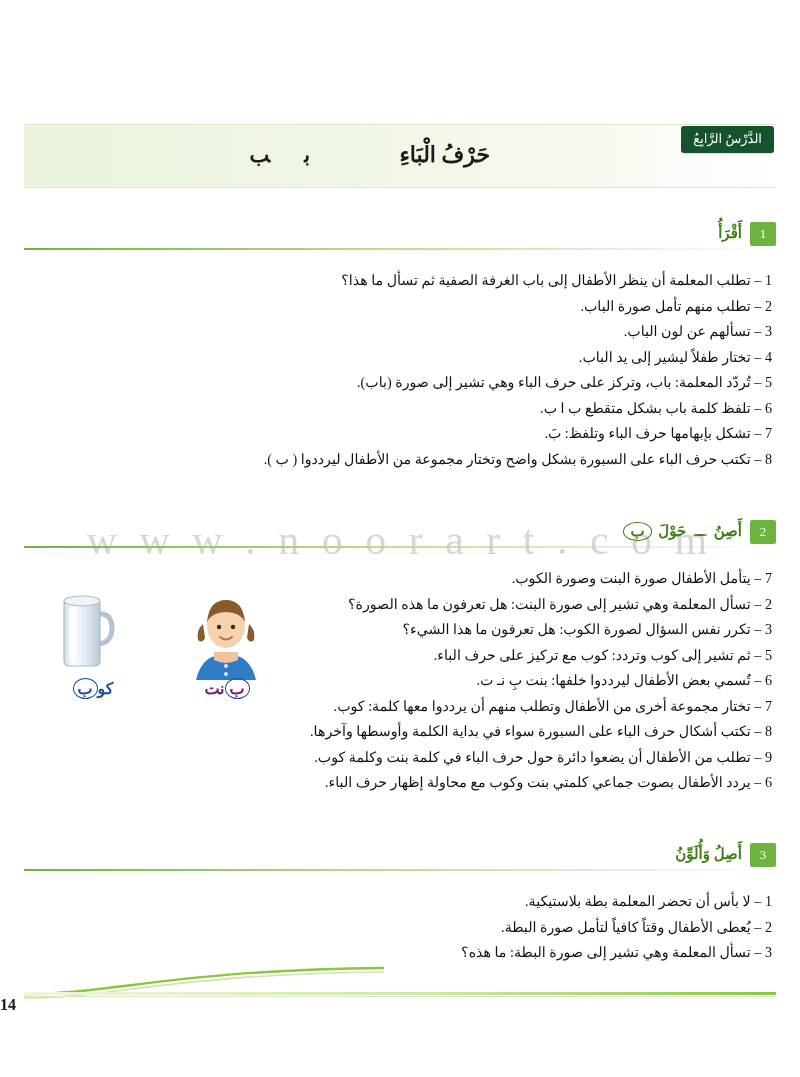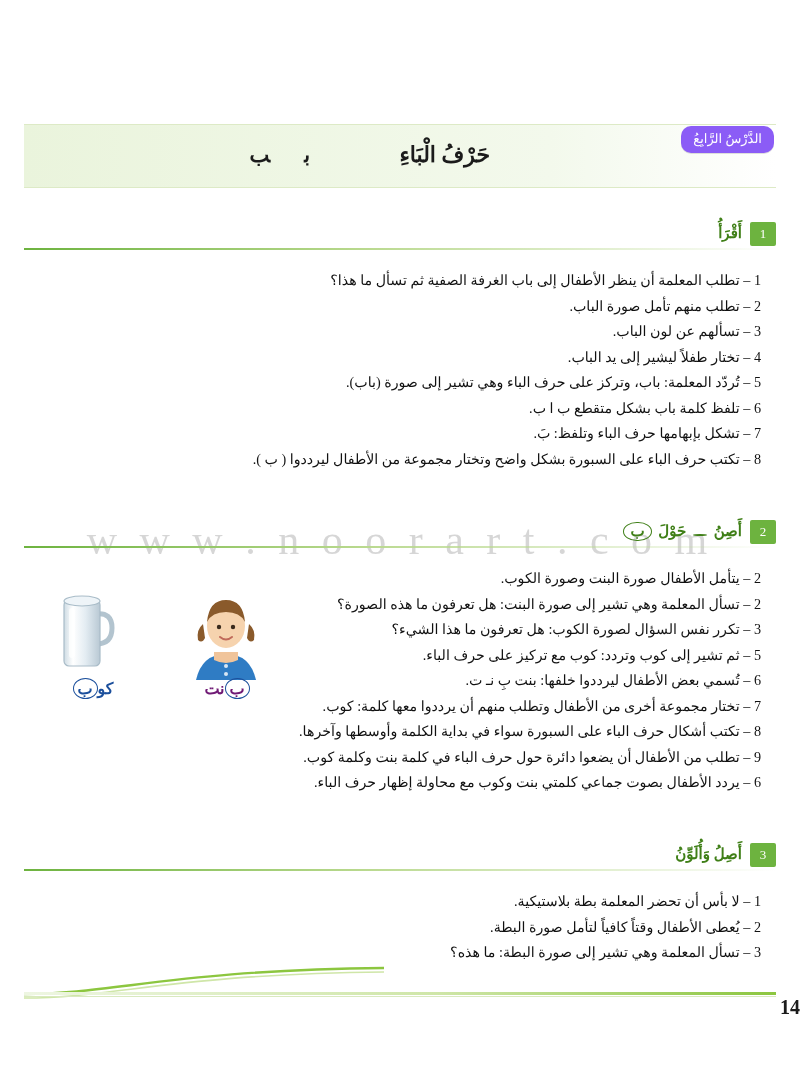--- a/index.html
+++ b/index.html
@@ -54,25 +54,25 @@
     right: 24px;
     height: 62px;
     background: linear-gradient(to left, #ffffff 0%, #f3f9ec 30%, #eaf4dc 100%);
     border-top: 1px solid #ddeac6;
     border-bottom: 1px solid #ddeac6;
   }
   .lesson-tab {
     position: absolute;
     top: 126px;
     right: 26px;
-    background: #8b5cf6;
+    background: #14532d;
     color: #ffffff;
     font-size: 13px;
     padding: 5px 12px 6px 12px;
-    border-radius: 10px;
+    border-radius: 3px;
     box-shadow: 0 1px 0 rgba(0,0,0,0.12);
     white-space: nowrap;
   }
   .lesson-title {
     position: absolute;
     top: 142px;
     right: 310px;
     font-size: 22px;
     font-weight: bold;
     color: #1b1b1b;
@@ -135,21 +135,21 @@
     border: 1.5px solid #3f7f17;
     border-radius: 50%;
     padding: 0 6px;
     line-height: 1.15;
     margin: 0 3px;
   }
 
   
   ol.lines {
     list-style: none;
-    margin: 15px;
+    margin: 4px;
     padding: 0;
     text-align: right;
     direction: rtl;
   }
   ol.lines li {
     font-size: 14.2px;
     line-height: 25.5px;
     color: #111;
     white-space: nowrap;
   }
@@ -228,22 +228,22 @@
     right: 24px;
     top: 996px;
     height: 1px;
     background: #d9e9bf;
   }
   .page-num {
     position: absolute;
     top: 996px;
     left: 0;
     right: 0;
-    text-align: right;
-    font-size: 20px;
+    text-align: left;
+    font-size: 16px;
     font-weight: bold;
     color: #1b1b1b;
   }
   .footer-curve {
     position: absolute;
     left: 24px;
     top: 960px;
     width: 360px;
     height: 40px;
   }
@@ -299,21 +299,21 @@
       <div class="sec-rule"></div>
       <div class="sec-num">2</div>
       <div class="sec-title">
         <span>أَصِنُ</span>
         <span class="circle-b"></span>
         <span>حَوْلَ</span>
         <span class="circle-b">ب</span>
       </div>
     </div>
     <ol class="lines" style="margin-top:16px;">
-      <li>2 – يتأمل الأطفال صورة البنت وصورة الكوب.</li>
+      <li>7 – يتأمل الأطفال صورة البنت وصورة الكوب.</li>
       <li>2 – تسأل المعلمة وهي تشير إلى صورة البنت: هل تعرفون ما هذه الصورة؟</li>
       <li>3 – تكرر نفس السؤال لصورة الكوب: هل تعرفون ما هذا الشيء؟</li>
       <li>5 – ثم تشير إلى كوب وتردد: كوب مع تركيز على حرف الباء.</li>
       <li>6 – تُسمي بعض الأطفال ليرددوا خلفها: بنت بِ نـ ت.</li>
       <li>7 – تختار مجموعة أخرى من الأطفال وتطلب منهم أن يرددوا معها كلمة: كوب.</li>
       <li>8 – تكتب أشكال حرف الباء على السبورة سواء في بداية الكلمة وأوسطها وآخرها.</li>
       <li>9 – تطلب من الأطفال أن يضعوا دائرة حول حرف الباء في كلمة بنت وكلمة كوب.</li>
       <li>6 – يردد الأطفال بصوت جماعي كلمتي بنت وكوب مع محاولة إظهار حرف الباء.</li>
     </ol>
   </div>

